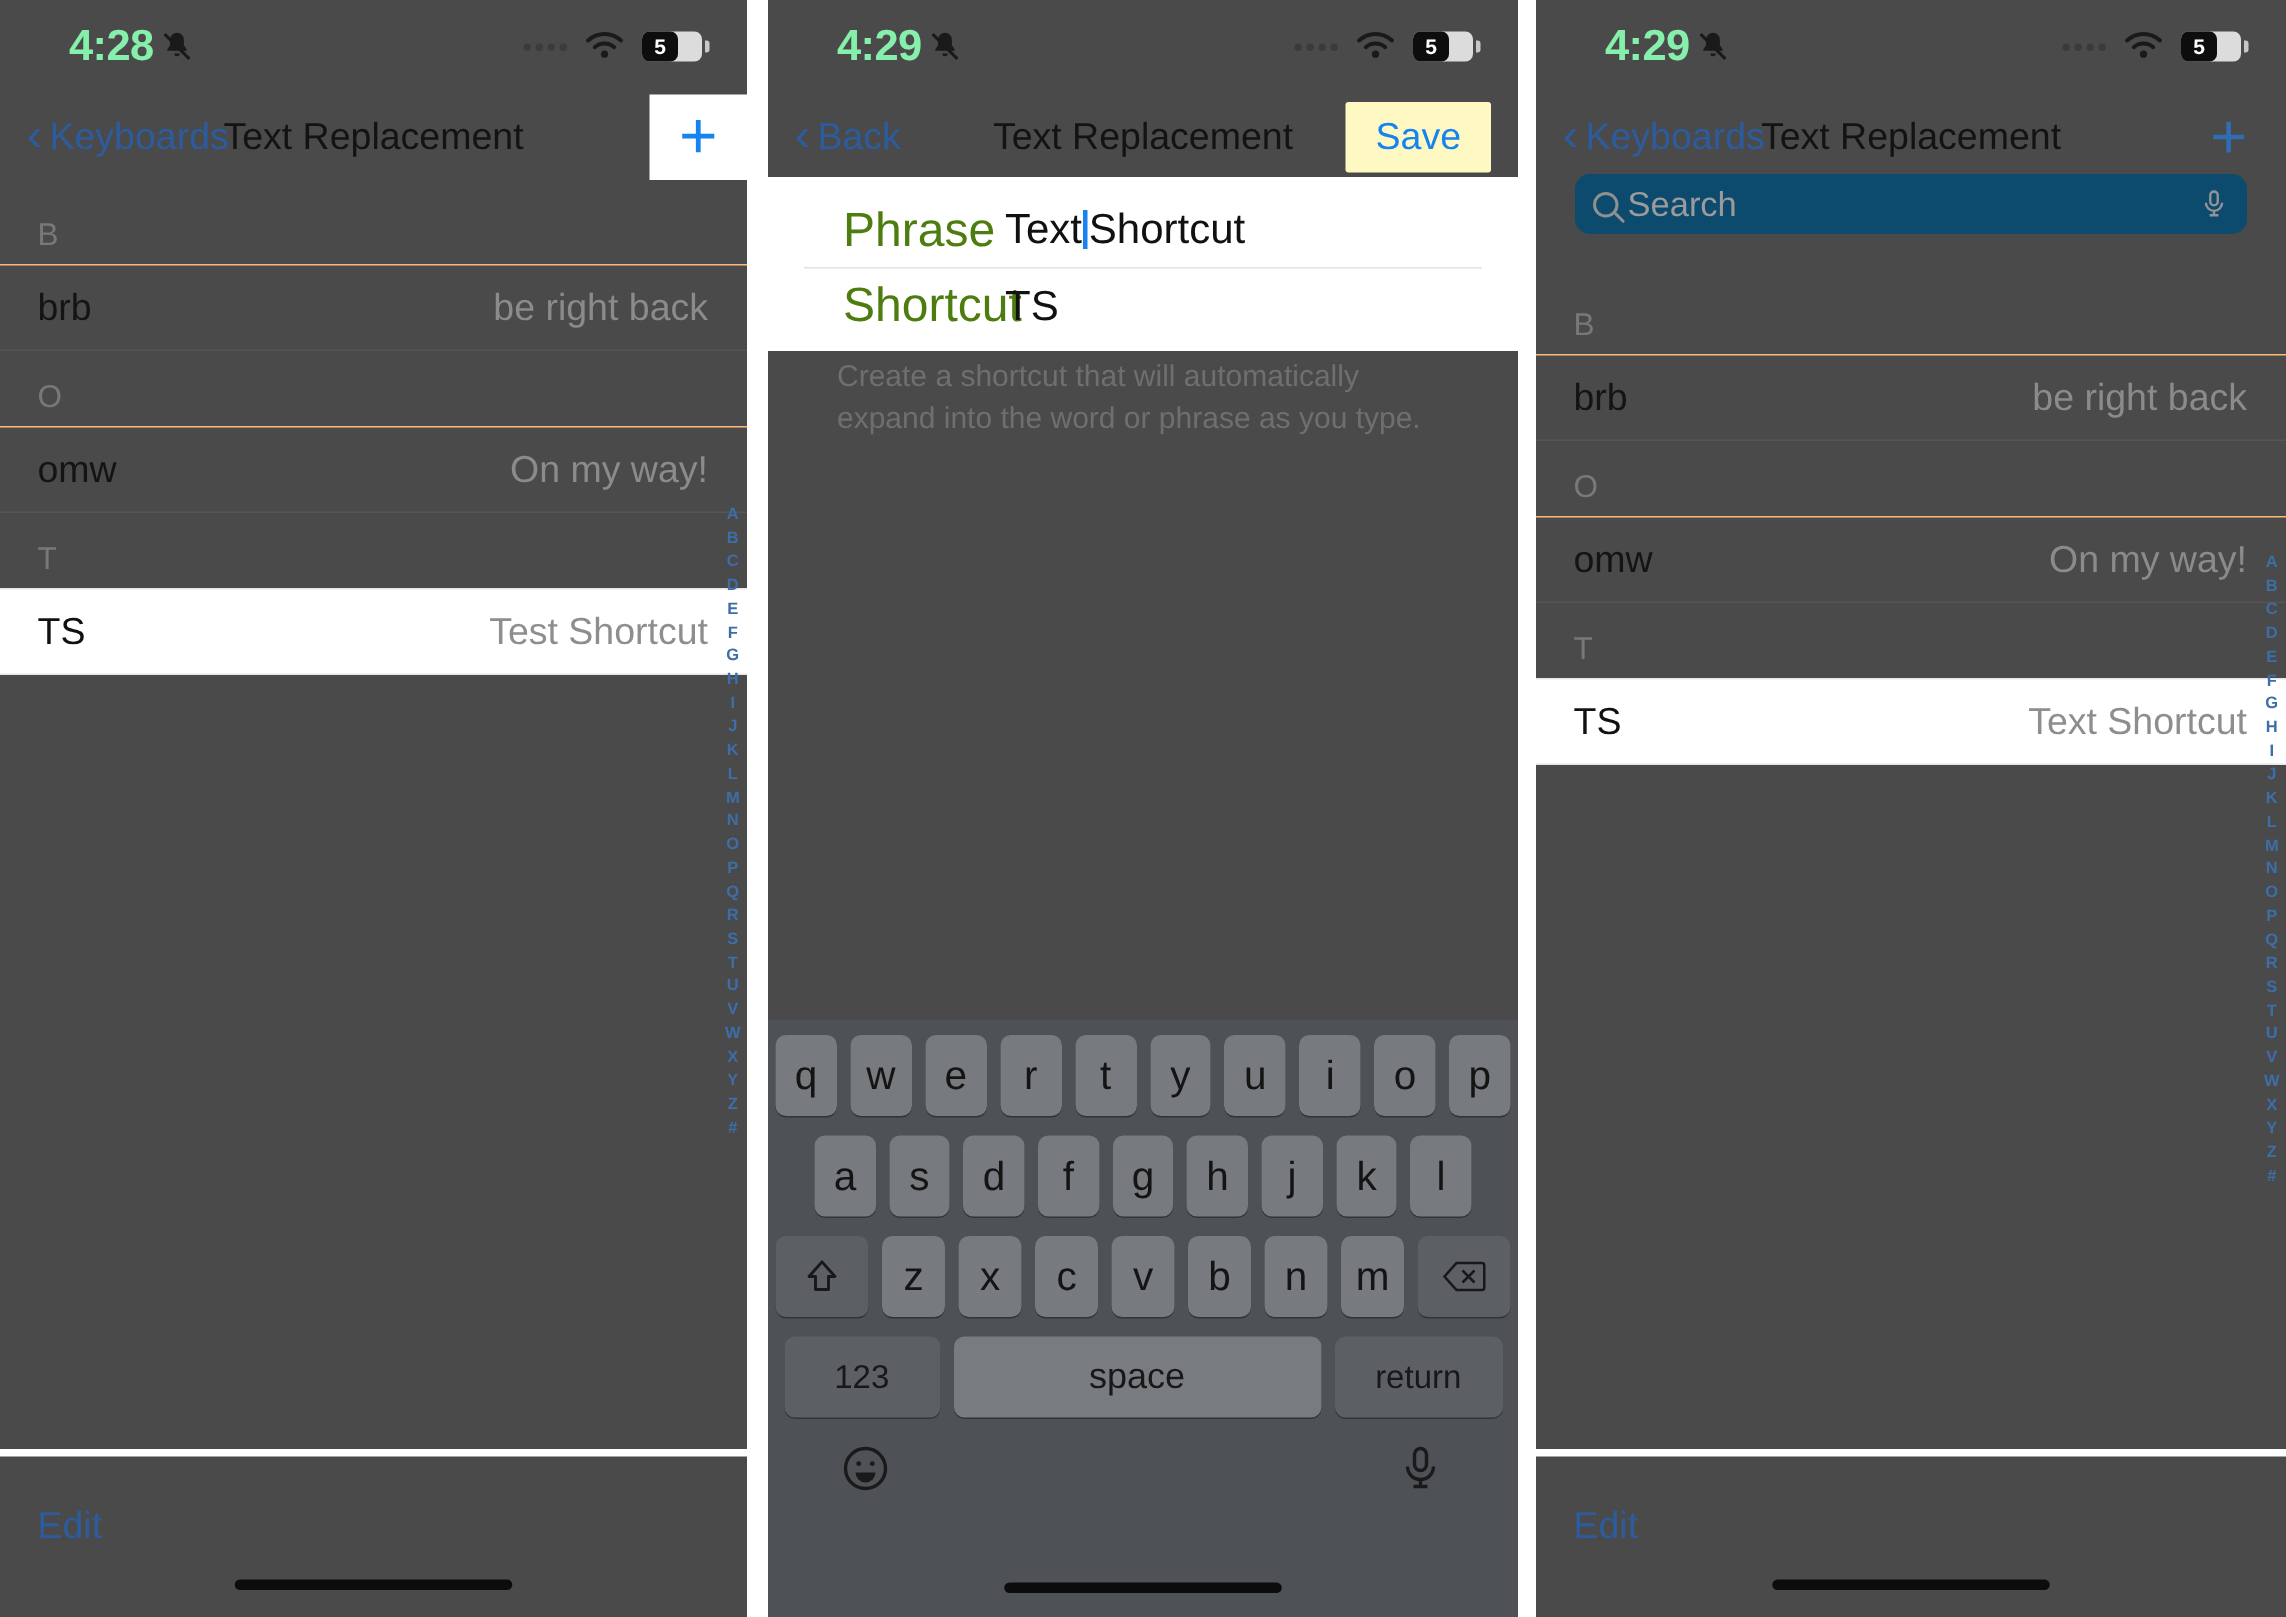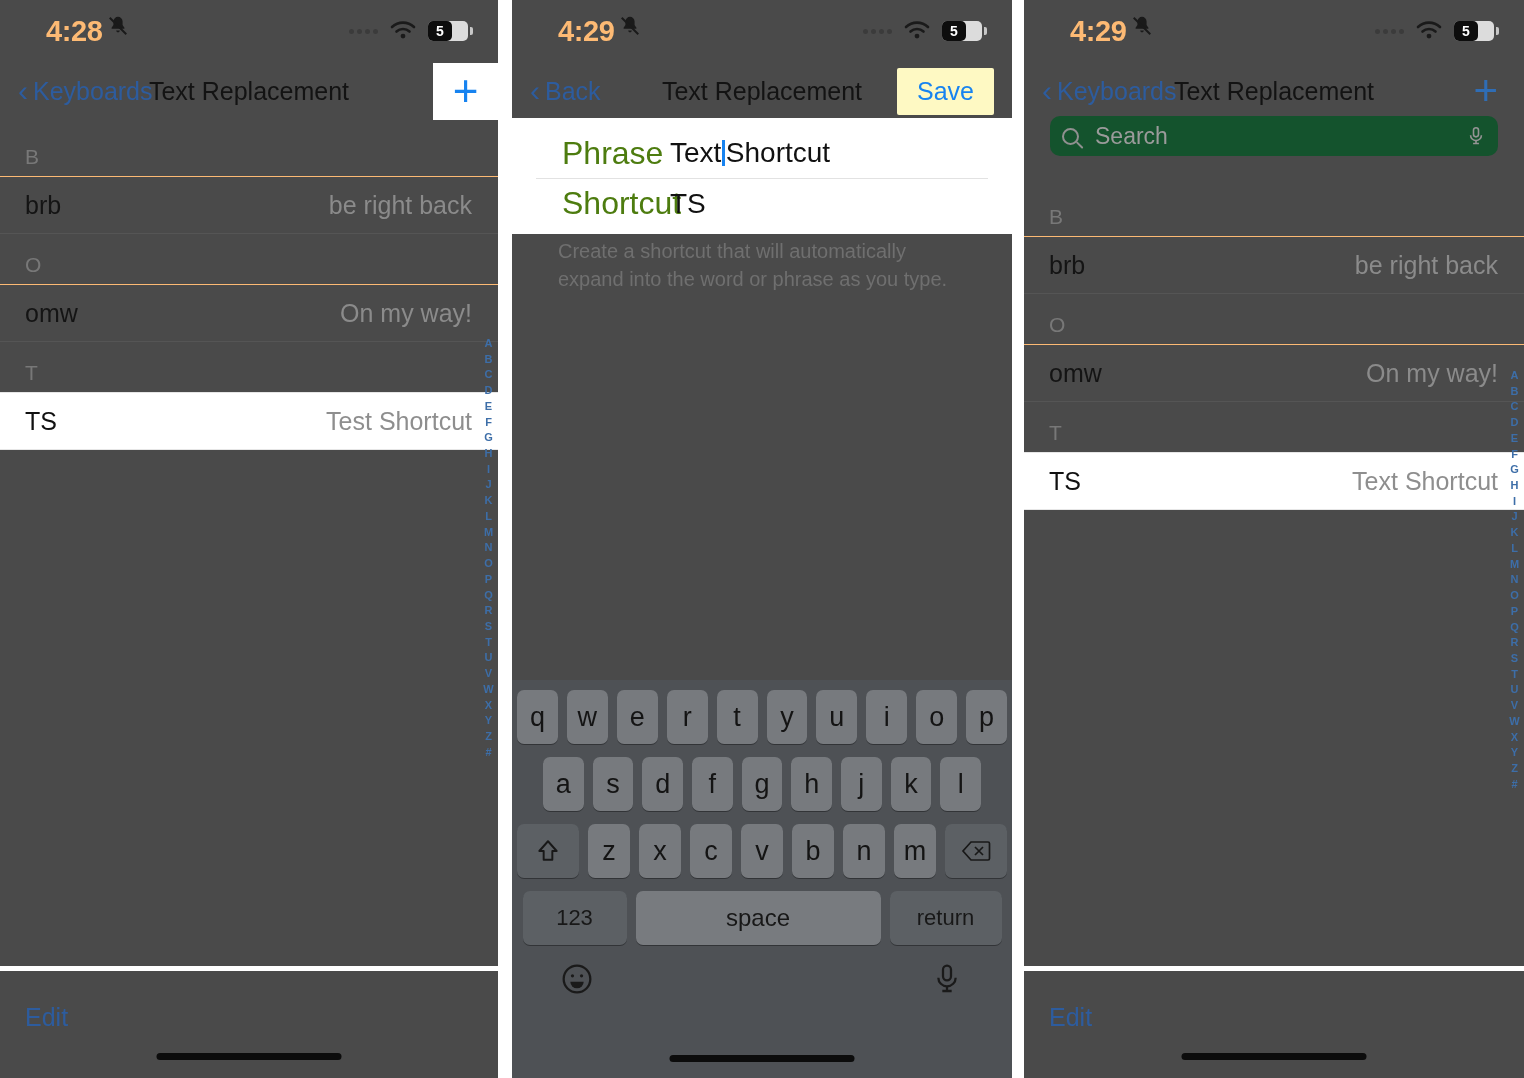--- a/index.html
+++ b/index.html
@@ -30,22 +30,22 @@
 
   
 
   
   .statusbar {
     position: absolute; left: 0; right: 0; top: 0; height: 62px;
     display: flex; align-items: center; justify-content: space-between;
     padding: 0 30px 0 46px;
   }
   .sb-time {
-    font-size: 29px; font-weight: bold; color: #fdba74;
-    letter-spacing: -0.4px; display: flex; gap: 5px;
+    font-size: 29px; font-weight: bold; color: #86efac;
+    letter-spacing: -0.4px; display: flex; align-items: center; gap: 5px;
   }
   .sb-right { display: flex; align-items: center; gap: 10px; }
   .bell { display: inline-block; width: 22px; height: 22px; }
   .sig-dots { display: flex; gap: 3px; align-items: flex-end; opacity: .45; }
   .sig-dots i { display:block; width: 5px; height: 5px; background: #2a2a2a; border-radius: 50%; }
   .batt {
     width: 40px; height: 20px; border-radius: 5px;
     background: #dcdcdc; position: relative;
     display: flex; align-items: center;
   }
@@ -87,22 +87,22 @@
   .plus-glyph { color: #1783f0; font-size: 44px; line-height: 1; font-weight: 300; }
   .plus-plain { color: #2f6db5; font-size: 42px; line-height: 1; font-weight: 300; padding-right: 8px; }
   .save-hl {
     background: #fef9c3; padding: 9px 20px; border-radius: 2px;
   }
   .save-hl span { color: #1783f0; font-size: 25px; font-weight: 500; }
 
   
   .searchwrap { position: absolute; left: 0; right: 0; top: 116px; height: 46px; padding: 0 26px; }
   .searchbar {
-    height: 40px; background: #14532d; border-radius: 10px;
-    display: flex; align-items: center; padding: 0 12px; gap: 16px;
+    height: 40px; background: #0c4a6e; border-radius: 10px;
+    display: flex; align-items: center; padding: 0 12px; gap: 6px;
   }
   .mag {
     width: 17px; height: 17px; border: 2.4px solid #909090; border-radius: 50%;
     position: relative; flex: none;
   }
   .mag:after {
     content: ""; position: absolute; right: -7px; bottom: -4px;
     width: 9px; height: 2.4px; background: #909090; transform: rotate(45deg);
     border-radius: 2px;
   }

